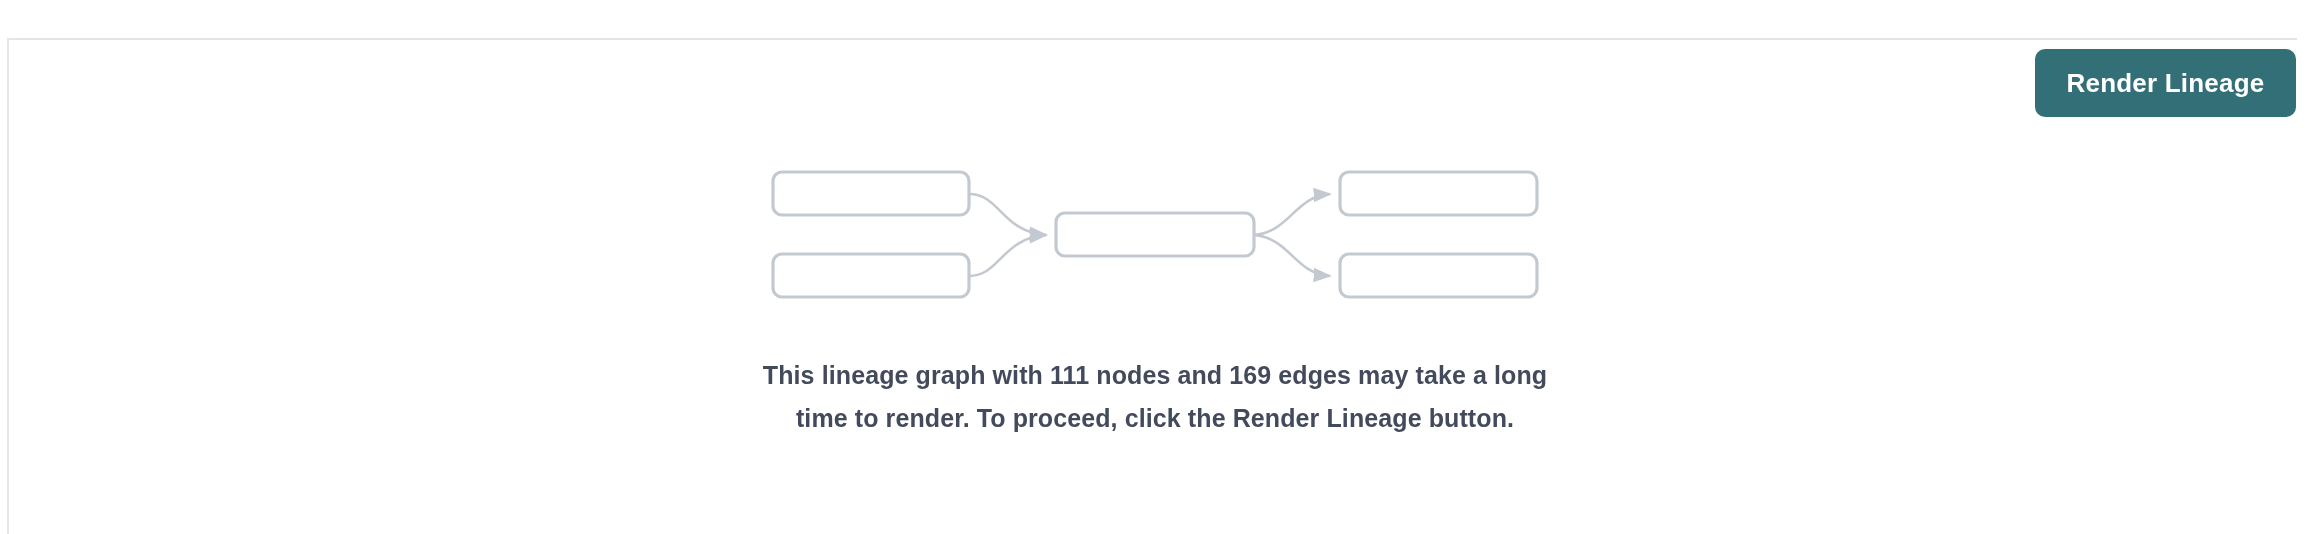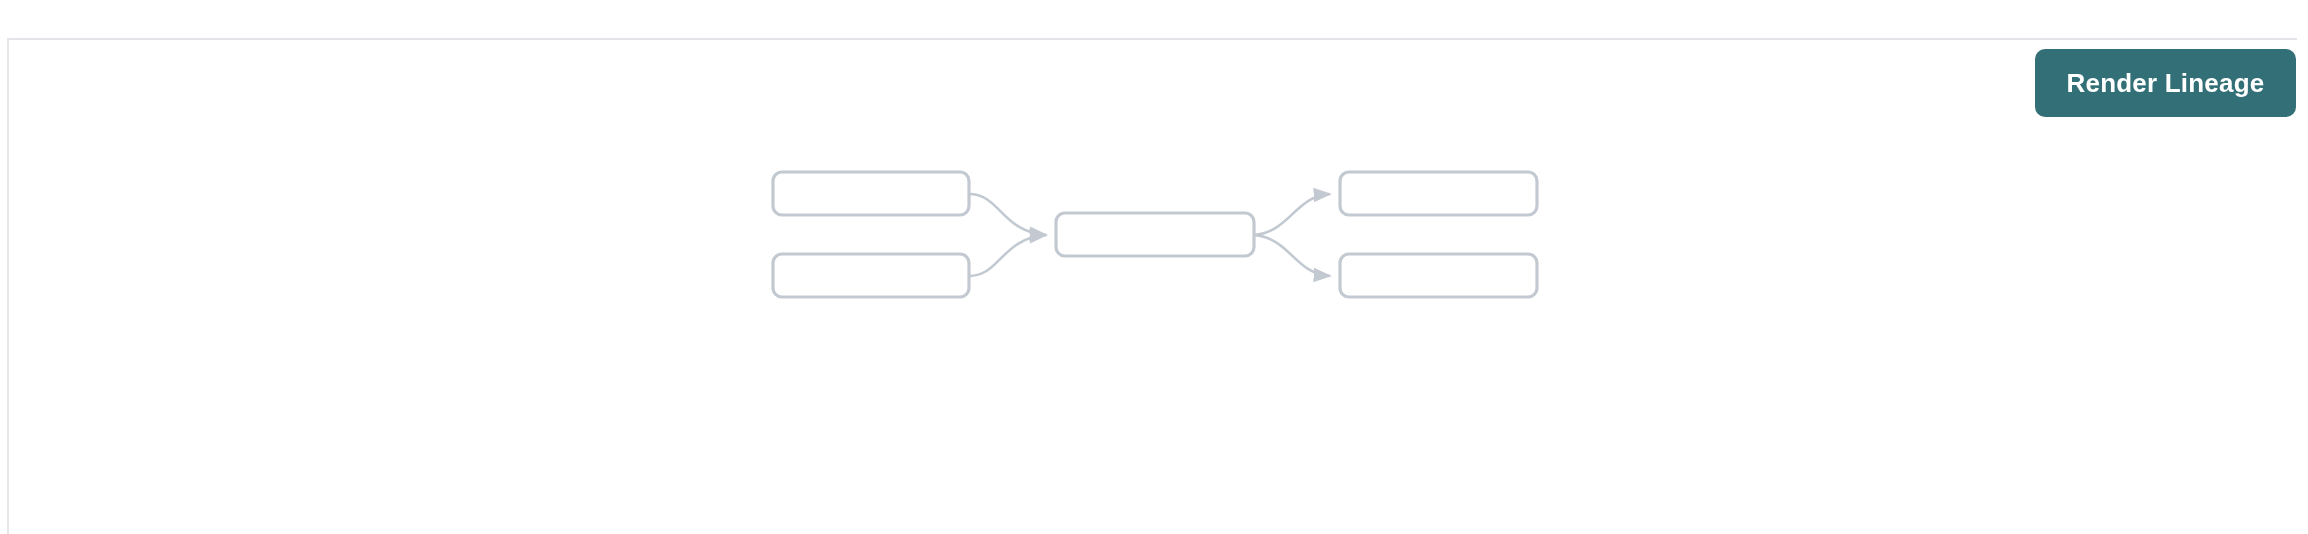--- a/index.html
+++ b/index.html
@@ -124,14 +124,15 @@
       <g fill="#ffffff" stroke="#c3c9d1" stroke-width="3.2">
         <rect x="773" y="140" width="196" height="43" rx="9" ry="9"></rect>
         <rect x="773" y="222" width="196" height="43" rx="9" ry="9"></rect>
         <rect x="1056" y="181" width="198" height="43" rx="9" ry="9"></rect>
         <rect x="1340" y="140" width="197" height="43" rx="9" ry="9"></rect>
         <rect x="1340" y="222" width="197" height="43" rx="9" ry="9"></rect>
       </g>
     </svg>
   </div>
 
+  <div class="message">This lineage graph with 111 nodes and 169 edges may take a long time to render. To proceed, click the Render Lineage button.</div>
 
 </div>
 
 </body></html>

